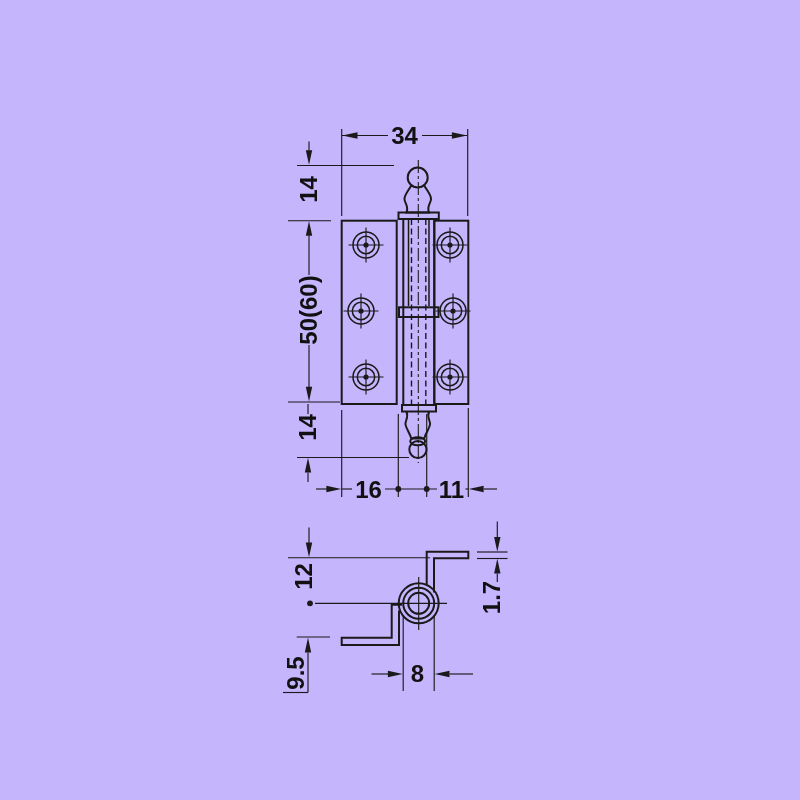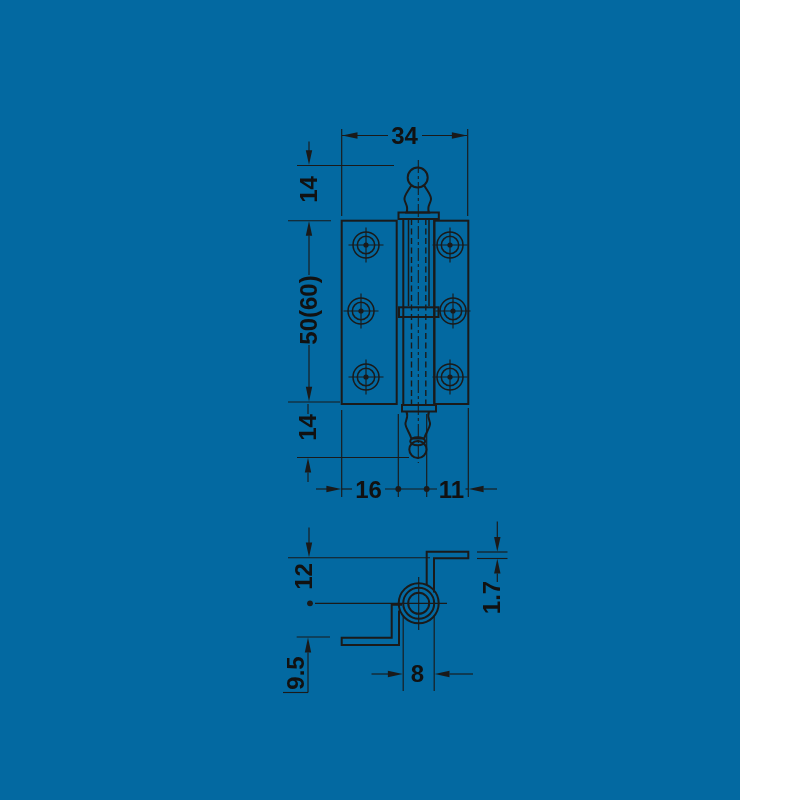--- a/index.html
+++ b/index.html
@@ -1,16 +1,16 @@
 <!DOCTYPE html>
 <html><head>
 <meta charset="utf-8">
 <style>
   html,body{margin:0;padding:0;background:#ffffff;}
-  .stage{position:relative;width:740px;height:800px;background:#0369a1;overflow:hidden;}
+  .stage{position:relative;width:800px;height:800px;background:#c4b5fd;overflow:hidden;}
   svg{display:block;}
   .obj{stroke:#1a1a1a;stroke-width:2;fill:none;stroke-linejoin:miter;stroke-linecap:butt;}
   .objthin{stroke:#1a1a1a;stroke-width:1.5;fill:none;}
   .dim{stroke:#1a1a1a;stroke-width:1.15;fill:none;stroke-linecap:butt;}
   .hid{stroke:#1a1a1a;stroke-width:1.4;fill:none;stroke-dasharray:6 3.5;}
   .cl{stroke:#1a1a1a;stroke-width:1.05;fill:none;stroke-dasharray:13 3 3 3;}
   .ah{fill:#1a1a1a;stroke:none;}
   .dot{fill:#1a1a1a;stroke:none;}
   text{font-family:"Liberation Sans","DejaVu Sans",sans-serif;font-size:24px;font-weight:bold;fill:#111111;}
 </style>

